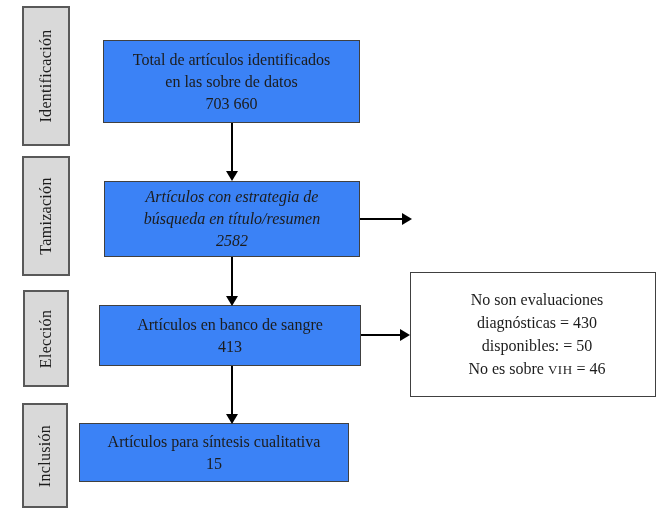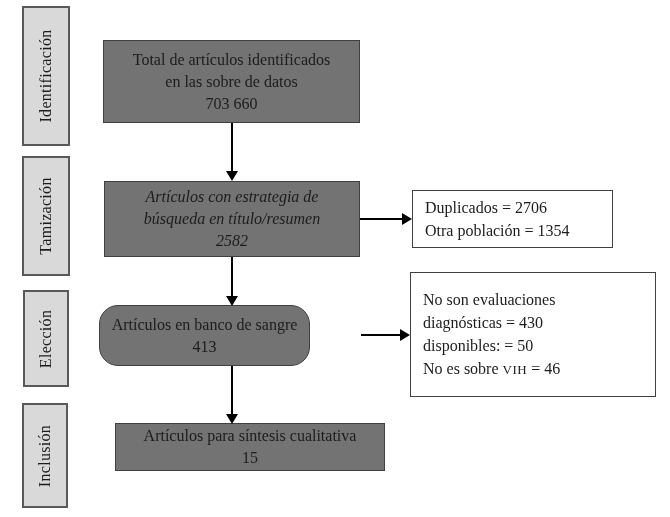--- a/index.html
+++ b/index.html
@@ -34,53 +34,53 @@
     letter-spacing: 0.3px;
   }
   #stage-identificacion { left: 22px; top: 6px;   width: 48px; height: 140px; }
   #stage-tamizacion     { left: 22px; top: 156px; width: 48px; height: 120px; }
   #stage-eleccion       { left: 23px; top: 290px; width: 46px; height: 97px;  }
   #stage-inclusion      { left: 22px; top: 403px; width: 46px; height: 105px; }
 
   
   .flow-box {
     position: absolute;
-    background: #737373;
+    background: #3b82f6;
     border: 1px solid #404040;
     box-sizing: border-box;
     display: flex;
     flex-direction: column;
     align-items: center;
     justify-content: center;
     text-align: center;
     font-size: 16px;
     line-height: 22px;
   }
   #box-identified { left: 103px; top: 40px;  width: 257px; height: 83px; }
   #box-screened   { left: 104px; top: 181px; width: 256px; height: 76px; font-style: italic; }
-  #box-eligible   { left: 99px;  top: 305px; width: 211px; height: 61px; border-radius: 19px; }
-  #box-included   { left: 115px;  top: 423px; width: 270px; height: 48px; }
+  #box-eligible   { left: 99px;  top: 305px; width: 262px; height: 61px; }
+  #box-included   { left: 79px;  top: 423px; width: 270px; height: 59px; }
 
   
   .side-box {
     position: absolute;
     background: #ffffff;
     border: 1px solid #404040;
     box-sizing: border-box;
     display: flex;
     flex-direction: column;
     justify-content: center;
     text-align: left;
     font-size: 16px;
     line-height: 23px;
     padding-left: 12px;
     padding-right: 4px;
   }
   #side-excluded-screening   { left: 412px; top: 190px; width: 201px; height: 58px; }
-  #side-excluded-eligibility { left: 410px; top: 272px; width: 246px; height: 125px; }
+  #side-excluded-eligibility { left: 410px; top: 272px; width: 246px; height: 125px; text-align: center; }
 
   .smallcaps {
     font-size: 13px;
     letter-spacing: 0.5px;
     font-family: Liberation Serif, serif;
   }
 
   
   .vline {
     position: absolute;
@@ -154,24 +154,20 @@
   <div class="flow-box" id="box-eligible">
     <div>Artículos en banco de sangre</div>
     <div>413</div>
   </div>
 
   <div class="flow-box" id="box-included">
     <div>Artículos para síntesis cualitativa</div>
     <div>15</div>
   </div>
 
-  <div class="side-box" id="side-excluded-screening">
-    <div>Duplicados = 2706</div>
-    <div>Otra población = 1354</div>
-  </div>
 
   <div class="side-box" id="side-excluded-eligibility">
     <div>No son evaluaciones</div>
     <div>diagnósticas = 430</div>
     <div>disponibles: = 50</div>
     <div>
       <span>No es sobre </span><span class="smallcaps">VIH</span><span> = 46</span>
     </div>
   </div>
 

